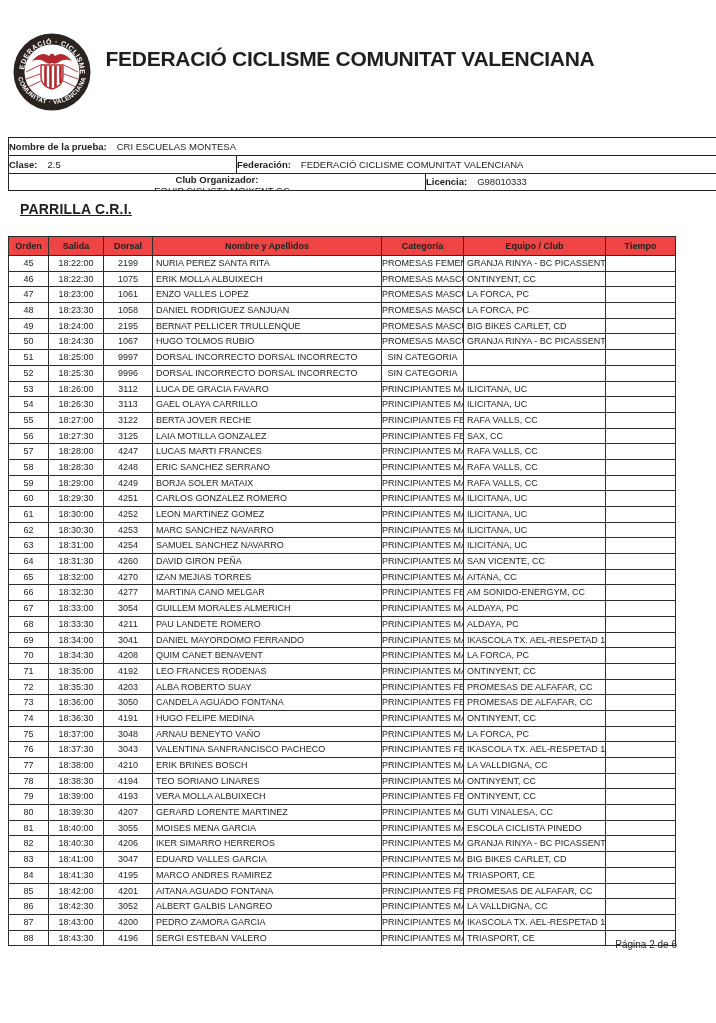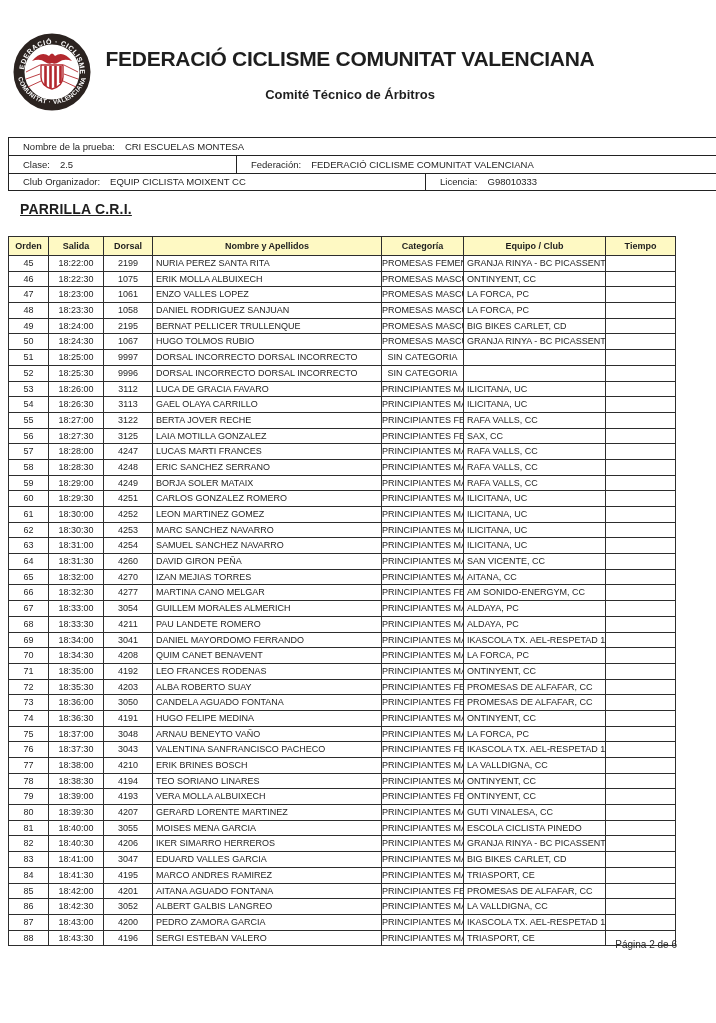--- a/index.html
+++ b/index.html
@@ -19,37 +19,37 @@
     font-size:13px; font-weight:bold;
   }
   
   .info{
     position:absolute; left:8px; top:137px; width:758px;
     border:1.5px solid #222; border-bottom:none; font-size:9.5px;
   }
   .info-row{display:flex; height:16.8px; border-bottom:1.5px solid #222; align-items:center;}
   .info-cell{display:flex; align-items:center; height:100%; overflow:hidden; white-space:nowrap;}
   .info-cell + .info-cell{border-left:1.5px solid #222;}
-  .info-label{font-weight:normal; margin-left:14px;}
+  .info-label{font-weight:bold; margin-left:0;}
   .info-value{margin-left:10px;}
   .w-fecha{width:235px;} .w-clase{width:227px;} .w-fed{flex:1;}
-  .w-club{width:416px;} .w-lic{flex:1;}
+  .w-club{width:416px;flex-direction:column;} .w-lic{flex:1;}
   .w-full{flex:1;}
   
   .section-title{
     position:absolute; left:20px; top:201px; width:660px; 
     font-size:14px; font-weight:bold; text-decoration:underline; letter-spacing:0.2px;
   }
   
   table.grid{
     position:absolute; left:8px; top:236px; width:667px;
     border-collapse:collapse; table-layout:fixed; font-size:9px;
   }
   table.grid th{
-    background:#fef9c3; border:1px solid #2d2d2d; height:18px;
+    background:#ef4444; border:1px solid #2d2d2d; height:18px;
     font-size:9px; font-weight:bold; padding:0; overflow:hidden; white-space:nowrap;
   }
   table.grid td{border:1px solid #2d2d2d; padding:0; overflow:hidden;}
   .cellwrap{height:14.7px; line-height:14.7px; overflow:hidden; white-space:nowrap; width:100%;}
   .al-center{text-align:center;}
   .al-left{text-align:left; padding-left:3px; box-sizing:border-box;}
   .clip-center{text-align:center;}
   
   .footer{position:absolute; top:939px; right:39px; font-size:10px; color:#2a2a2a;}
 </style>
@@ -86,21 +86,20 @@
     </defs>
     <text font-size="7" font-weight="bold" fill="#ffffff" font-family="Liberation Sans, sans-serif" letter-spacing="0.6">
       <textPath href="#arcTop" startOffset="50%" text-anchor="middle">FEDERACIÓ · CICLISME</textPath>
     </text>
     <text font-size="6.3" font-weight="bold" fill="#ffffff" font-family="Liberation Sans, sans-serif" letter-spacing="0.4">
       <textPath href="#arcBottom" startOffset="50%" text-anchor="middle">COMUNITAT · VALENCIANA</textPath>
     </text>
   </svg>
 
   <div class="doc-title">FEDERACIÓ CICLISME COMUNITAT VALENCIANA</div>
-  <div class="doc-subtitle">Comité Técnico de Árbitros</div>
 
   <div class="info">
     <div class="info-row">
       <div class="info-cell w-full">
         <span class="info-label">Nombre de la prueba:</span>
         <span class="info-value">CRI ESCUELAS MONTESA</span>
       </div>
     </div>
     <div class="info-row">
       <div class="info-cell w-clase">

